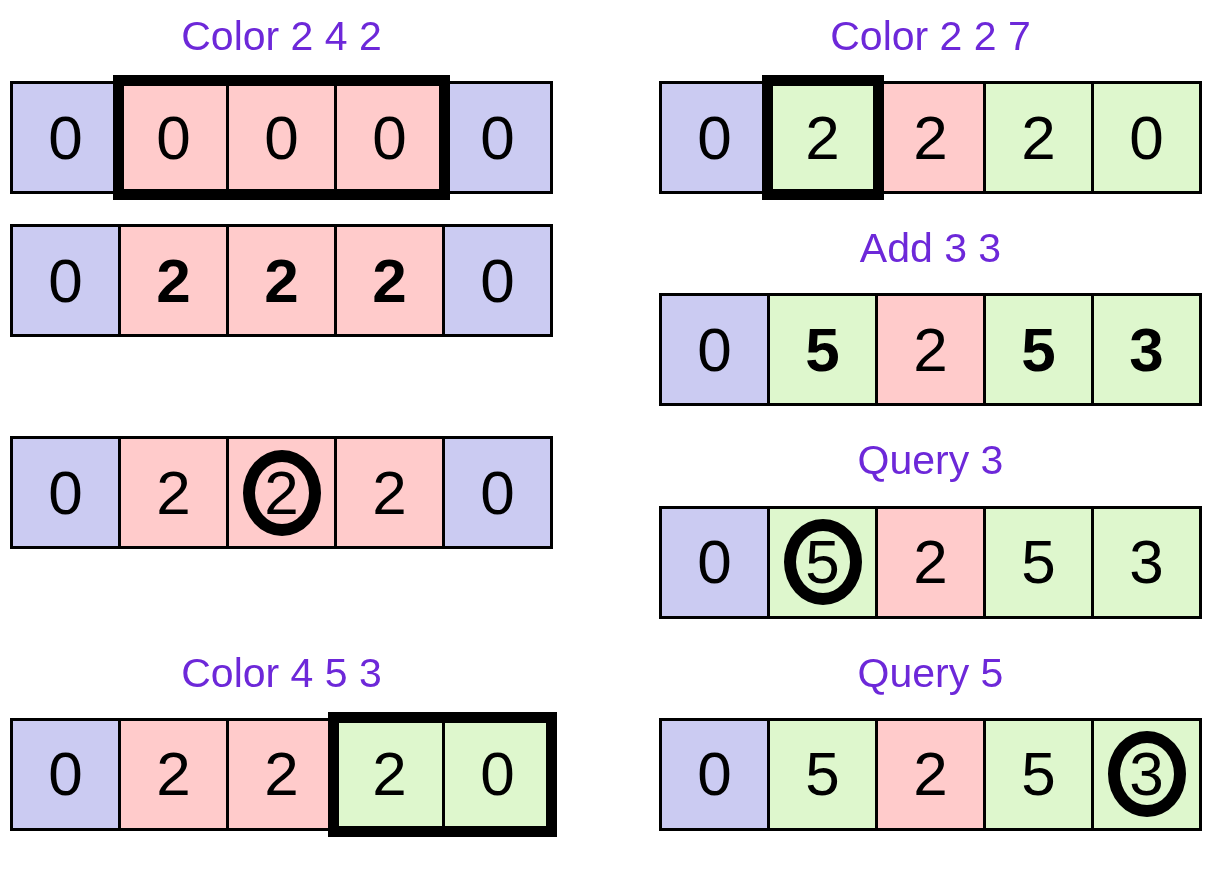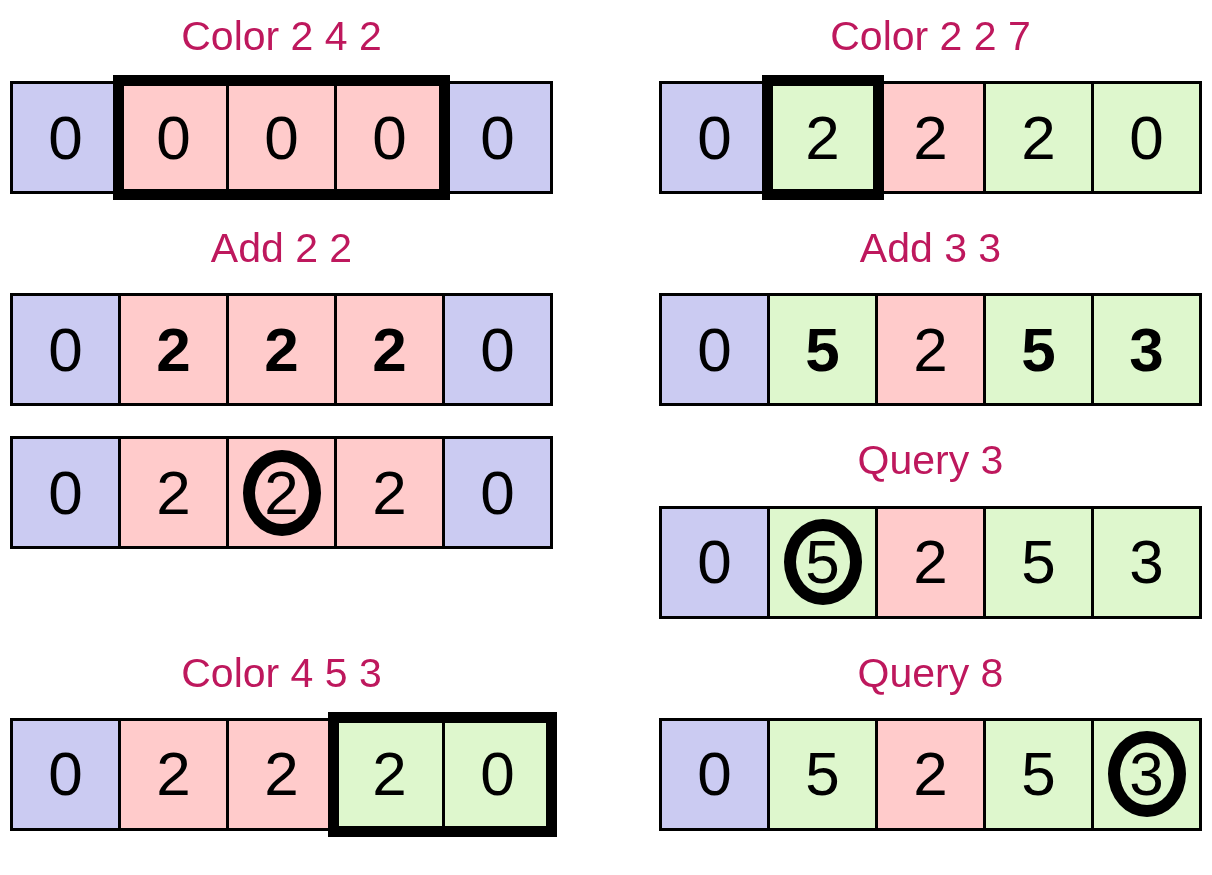--- a/index.html
+++ b/index.html
@@ -20,21 +20,21 @@
     row-gap: 30px;
     padding: 12px 10px 0 10px;
   }
   .panel { }
   .title {
     margin: 0 0 20px 0;
     text-align: center;
     font-size: 41px;
     font-weight: 400;
     line-height: 1.2;
-    color: #be185d;
+    color: #6d28d9;
   }
   .array {
     position: relative;
     display: flex;
     height: 113px;
     box-sizing: border-box;
     border: 3px solid #000000;
   }
   .cell {
     position: relative;
@@ -123,21 +123,20 @@
         <span class="num">2</span>
       </div>
       <div class="cell" data-color="green">
         <span class="num">0</span>
       </div>
       <div class="hl" style="left: calc(20% - 7px); width: calc(20% + 14px);"></div>
     </div>
   </section>
 
   <section class="panel">
-    <h2 class="title">Add 2 2</h2>
     <div class="array">
       <div class="cell" data-color="blue">
         <span class="num">0</span>
       </div>
       <div class="cell" data-color="pink">
         <span class="num" data-bold="true">2</span>
       </div>
       <div class="cell" data-color="pink">
         <span class="num" data-bold="true">2</span>
       </div>
@@ -230,21 +229,21 @@
         <span class="num">2</span>
       </div>
       <div class="cell" data-color="green">
         <span class="num">0</span>
       </div>
       <div class="hl" style="left: calc(60% - 7px); width: calc(40% + 14px);"></div>
     </div>
   </section>
 
   <section class="panel">
-    <h2 class="title">Query 8</h2>
+    <h2 class="title">Query 5</h2>
     <div class="array">
       <div class="cell" data-color="blue">
         <span class="num">0</span>
       </div>
       <div class="cell" data-color="green">
         <span class="num">5</span>
       </div>
       <div class="cell" data-color="pink">
         <span class="num">2</span>
       </div>

